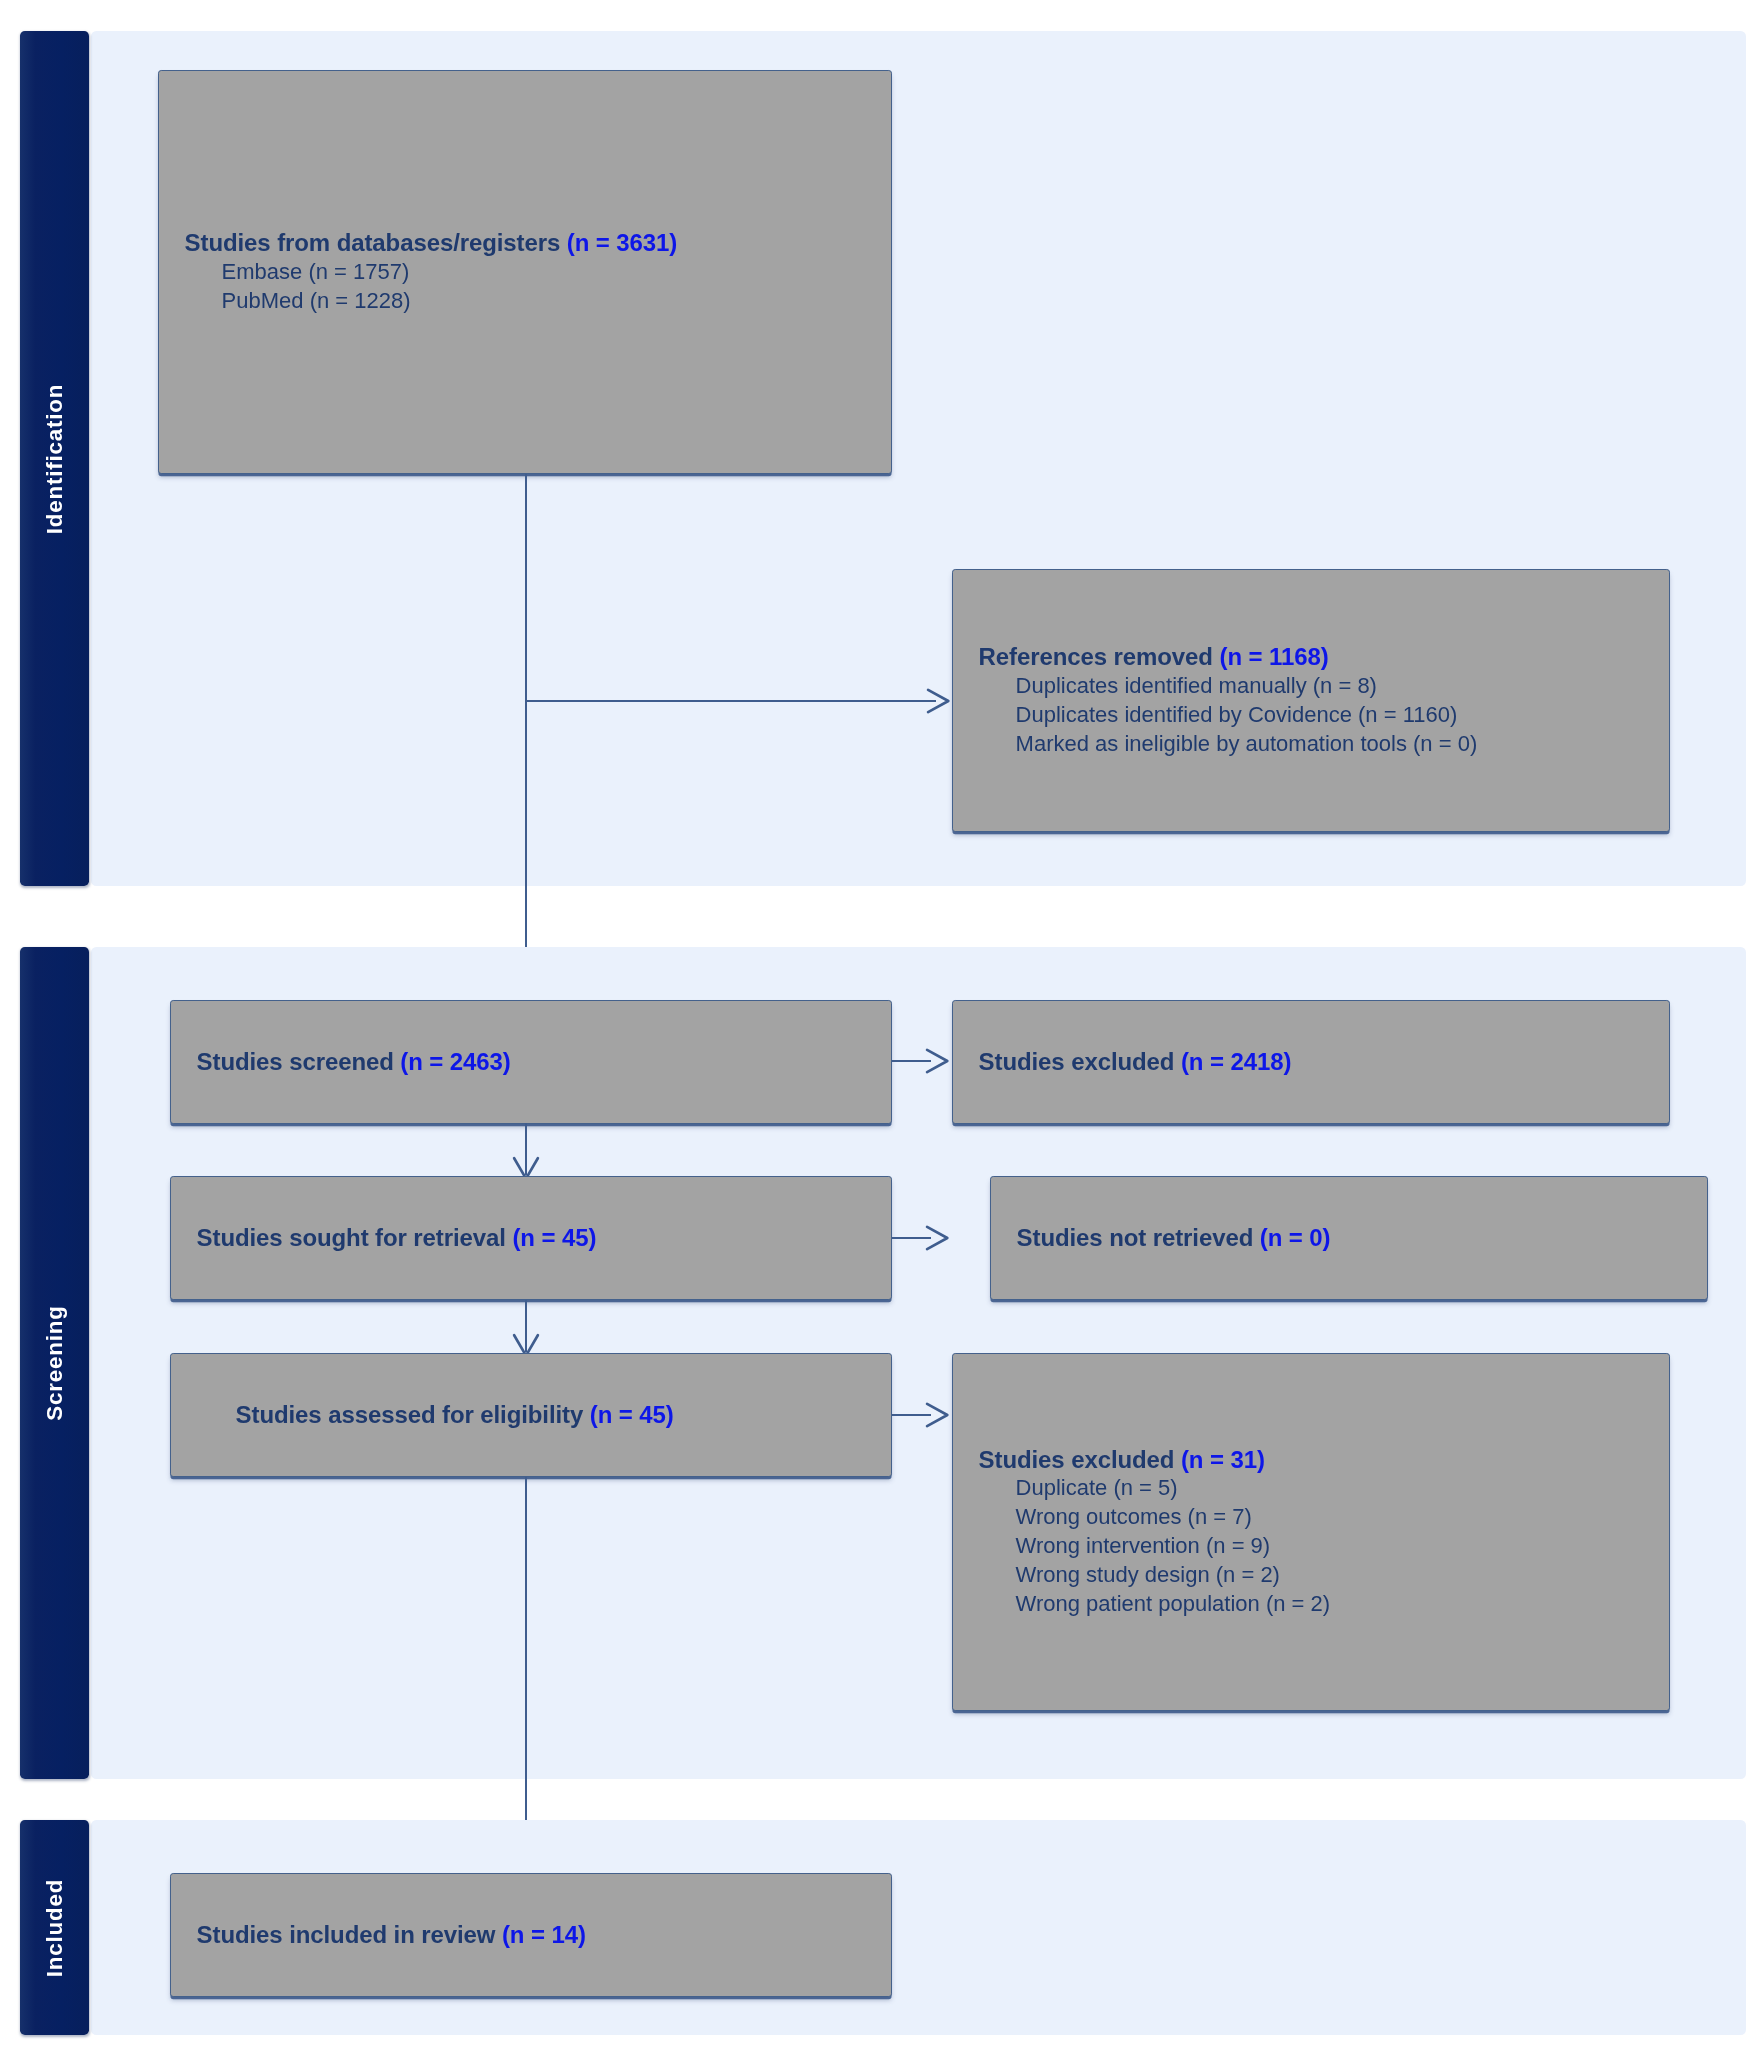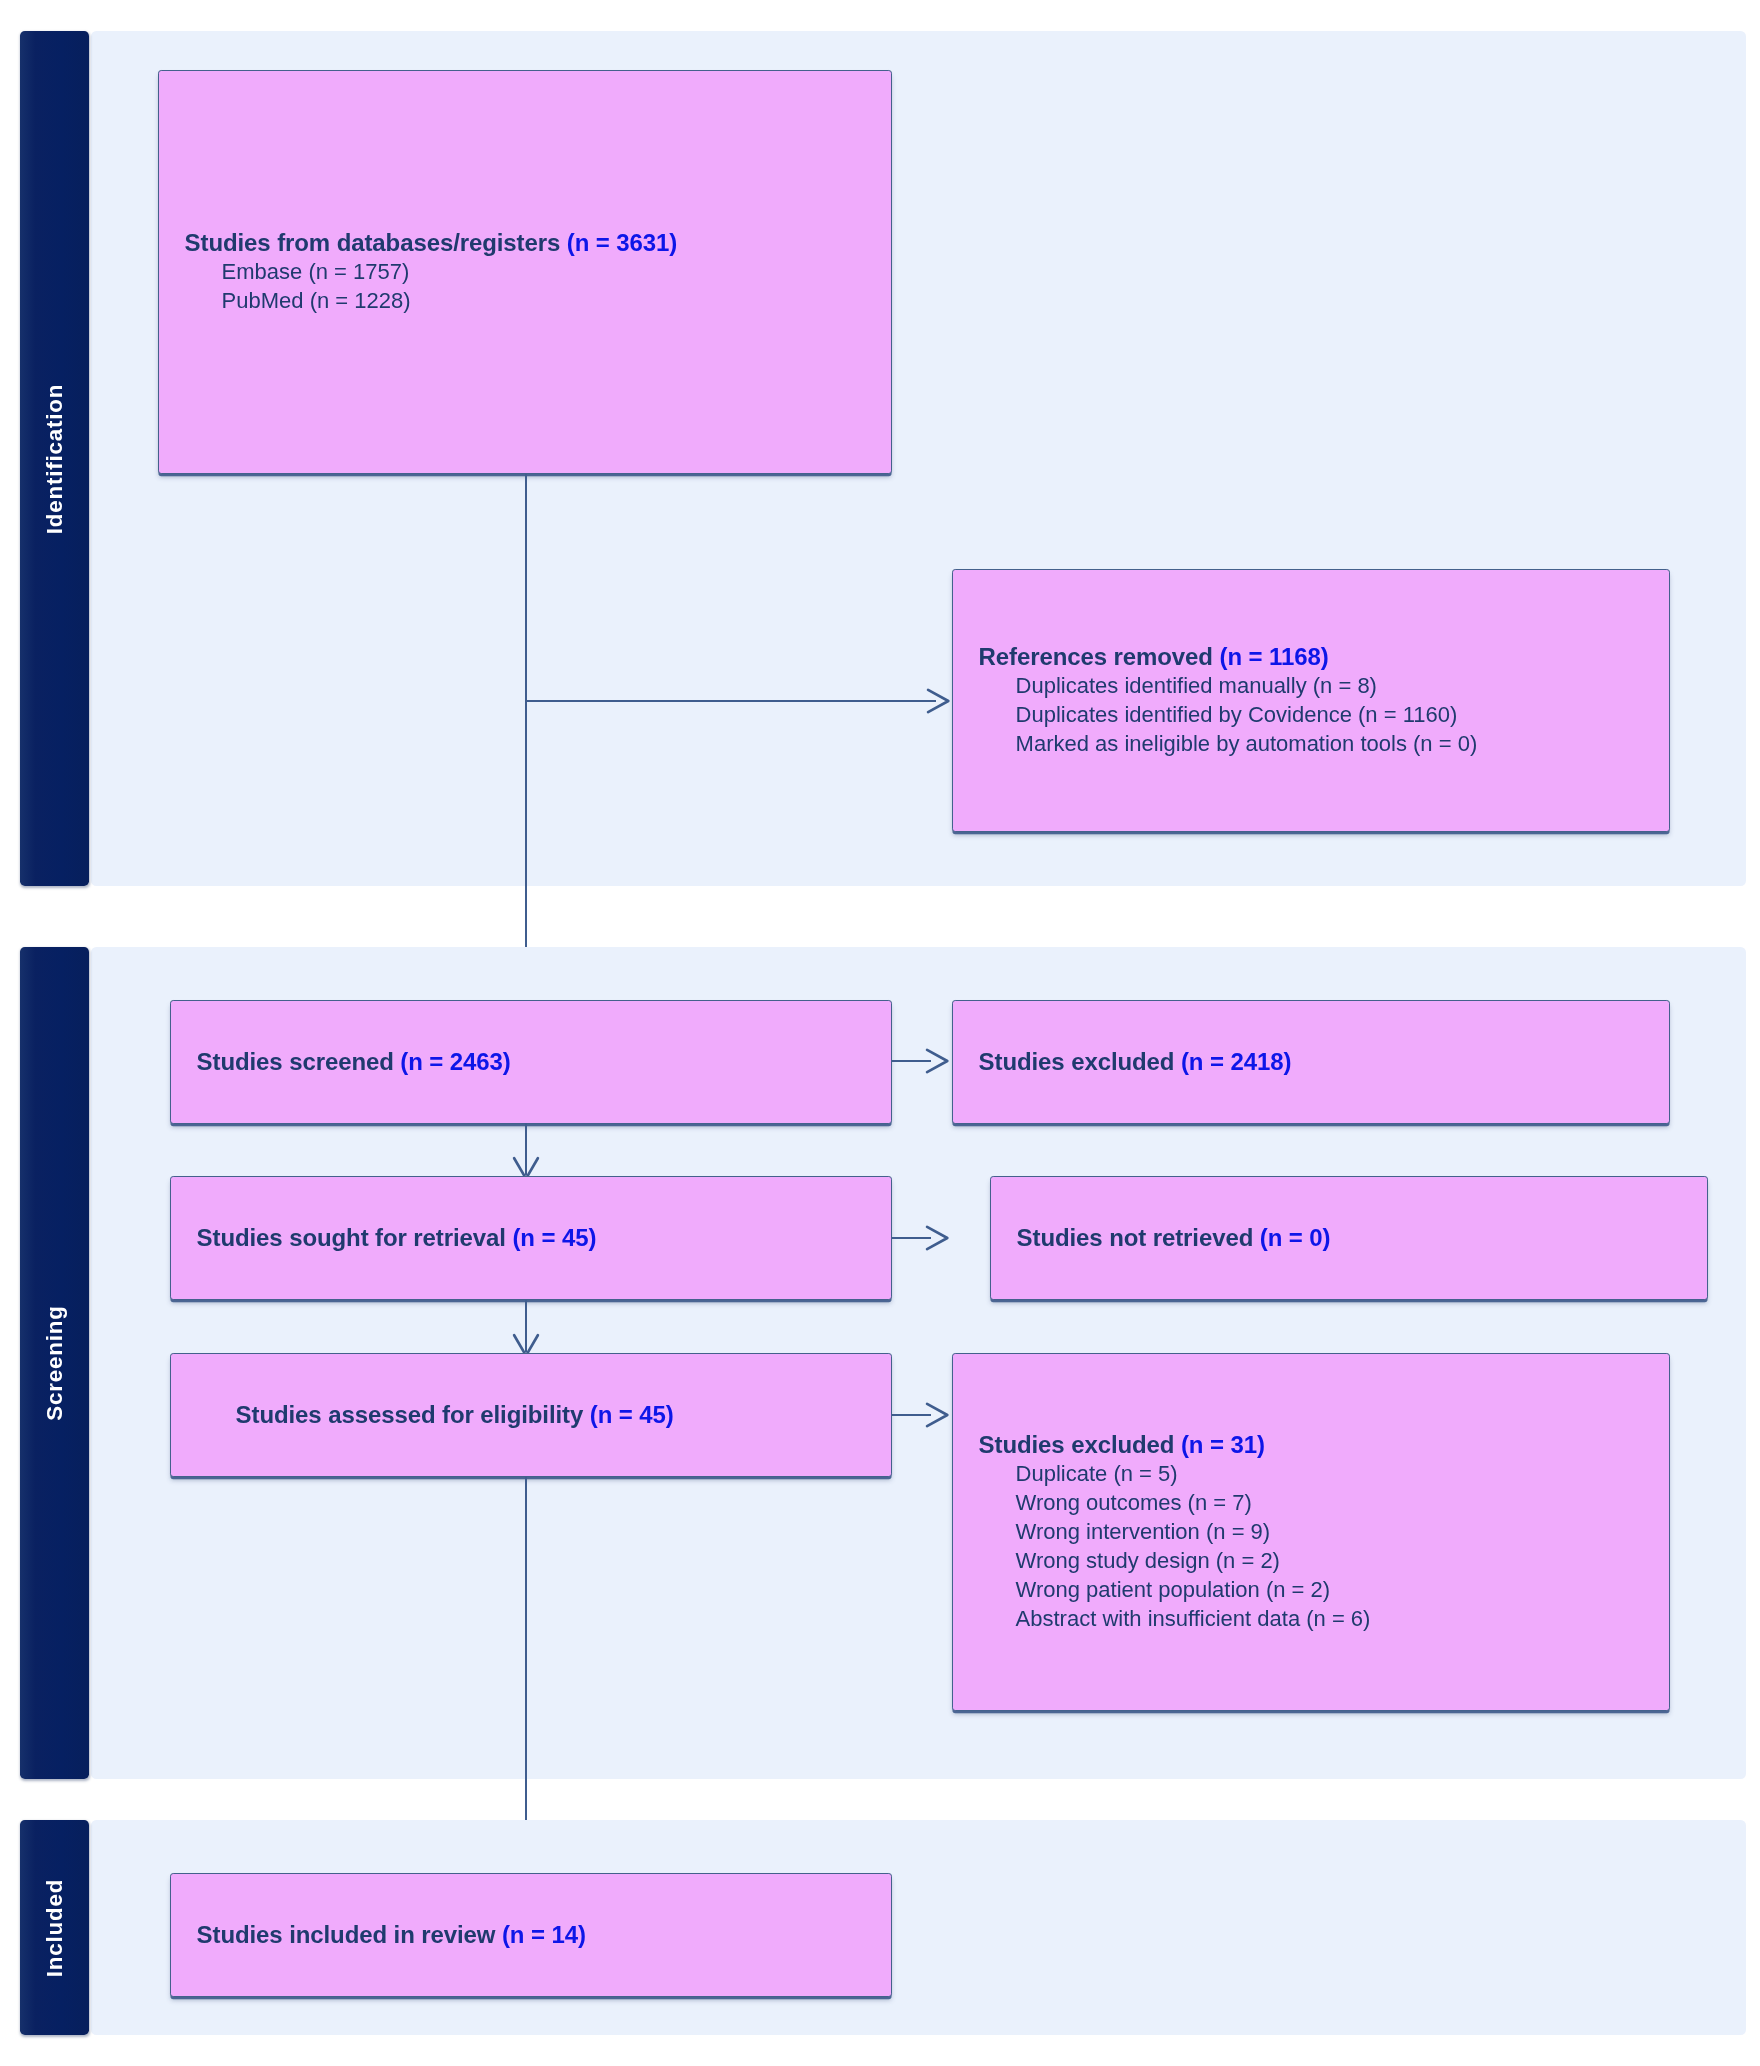--- a/index.html
+++ b/index.html
@@ -31,21 +31,21 @@
     color:#ffffff;
     font-weight:bold;
     font-size:22.4px;
     letter-spacing:0.8px;
     font-family:"Liberation Sans", sans-serif;
   }
 
   
   .box{
     position:absolute;
-    background:#f0abfc;
+    background:#a3a3a3;
     border:1.6px solid #44618c;
     border-radius:3.2px;
     box-sizing:border-box;
     box-shadow:0 2.7px 0 -0.5px rgba(55,85,135,.85), 0 4.3px 4.8px -1.6px rgba(40,60,105,.35);
     display:flex;
     align-items:center;
   }
   .box-inner{
     width:100%;
     padding-left:25.6px;
@@ -224,21 +224,20 @@
     <div class="box-inner">
       <div class="headline">
         <span>Studies excluded </span><span class="cnt">(n = 31)</span>
       </div>
       <div class="sublist">
         <div class="subitem">Duplicate (n = 5)</div>
         <div class="subitem">Wrong outcomes (n = 7)</div>
         <div class="subitem">Wrong intervention (n = 9)</div>
         <div class="subitem">Wrong study design (n = 2)</div>
         <div class="subitem">Wrong patient population (n = 2)</div>
-        <div class="subitem">Abstract with insufficient data (n = 6)</div>
       </div>
     </div>
   </div>
 
   <div class="hline" style="left:892px;top:1414px;width:39px;"></div>
   <div class="arrow-right" style="left:926px;top:1401px;">
     <svg width="24.5" height="28" viewBox="0 0 46 52">
       <path d="M2 5 L40 26 L2 47" fill="none" stroke="#3f5d8e" stroke-width="5" stroke-linecap="round" stroke-linejoin="round"></path>
     </svg>
   </div>

